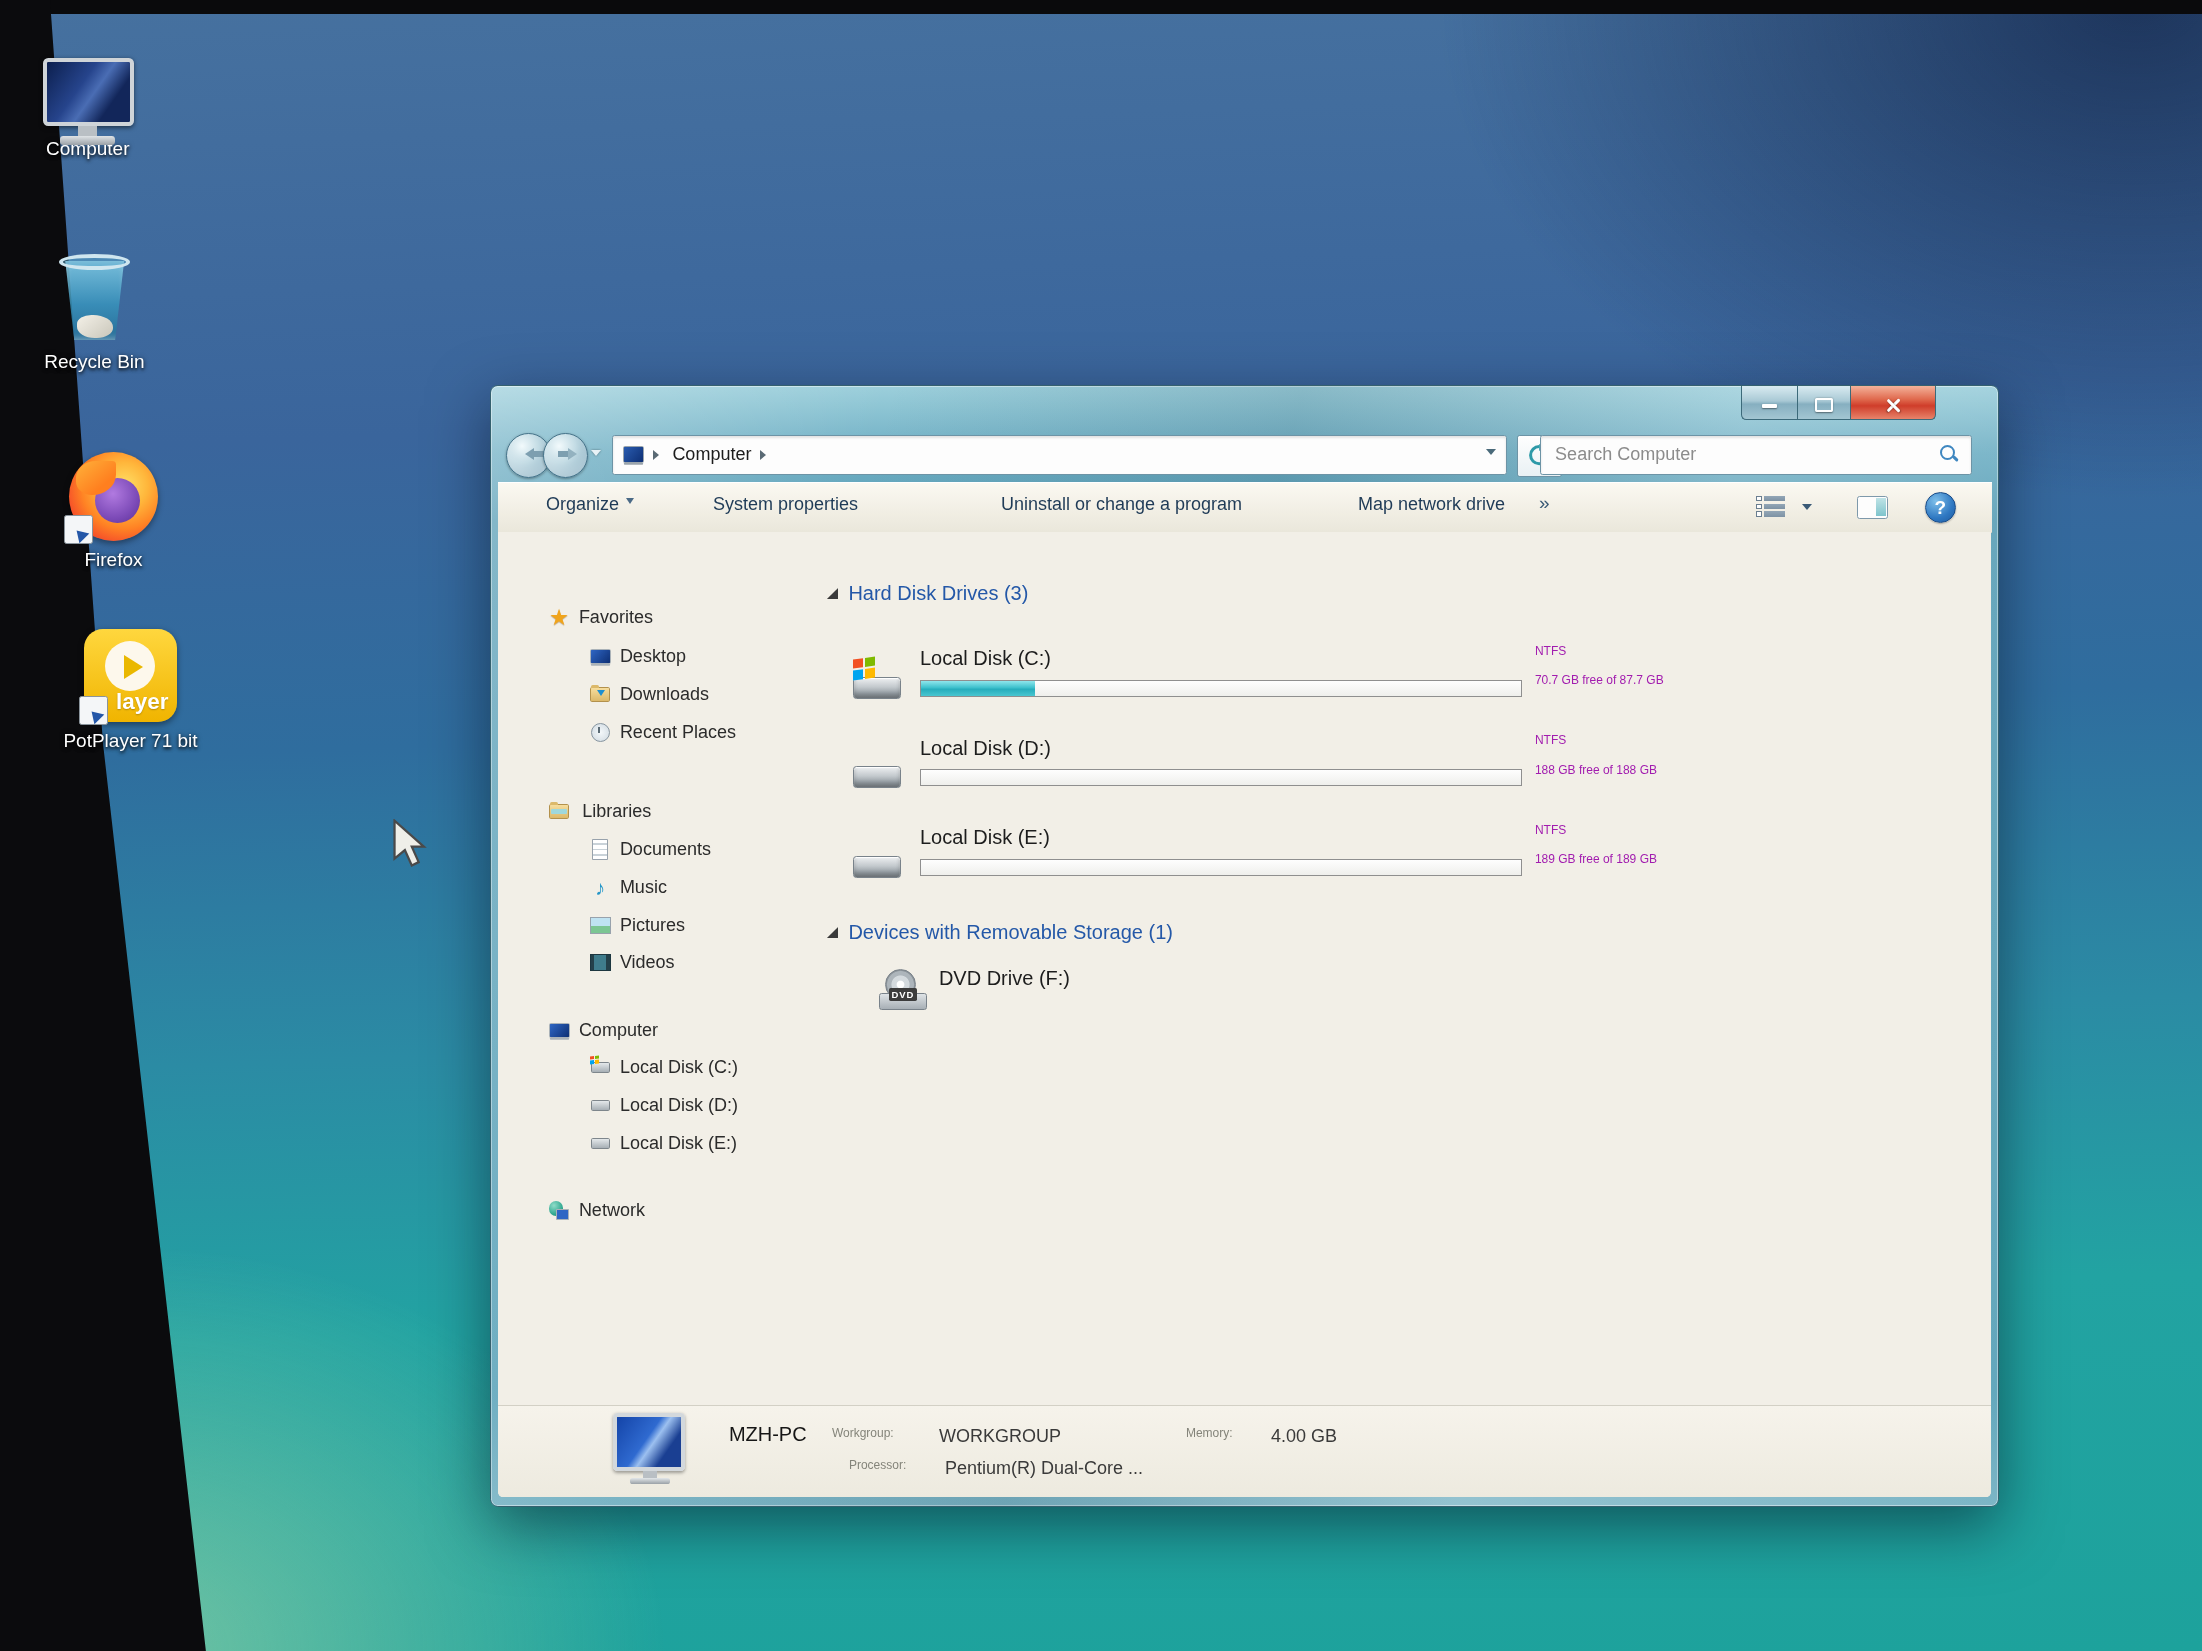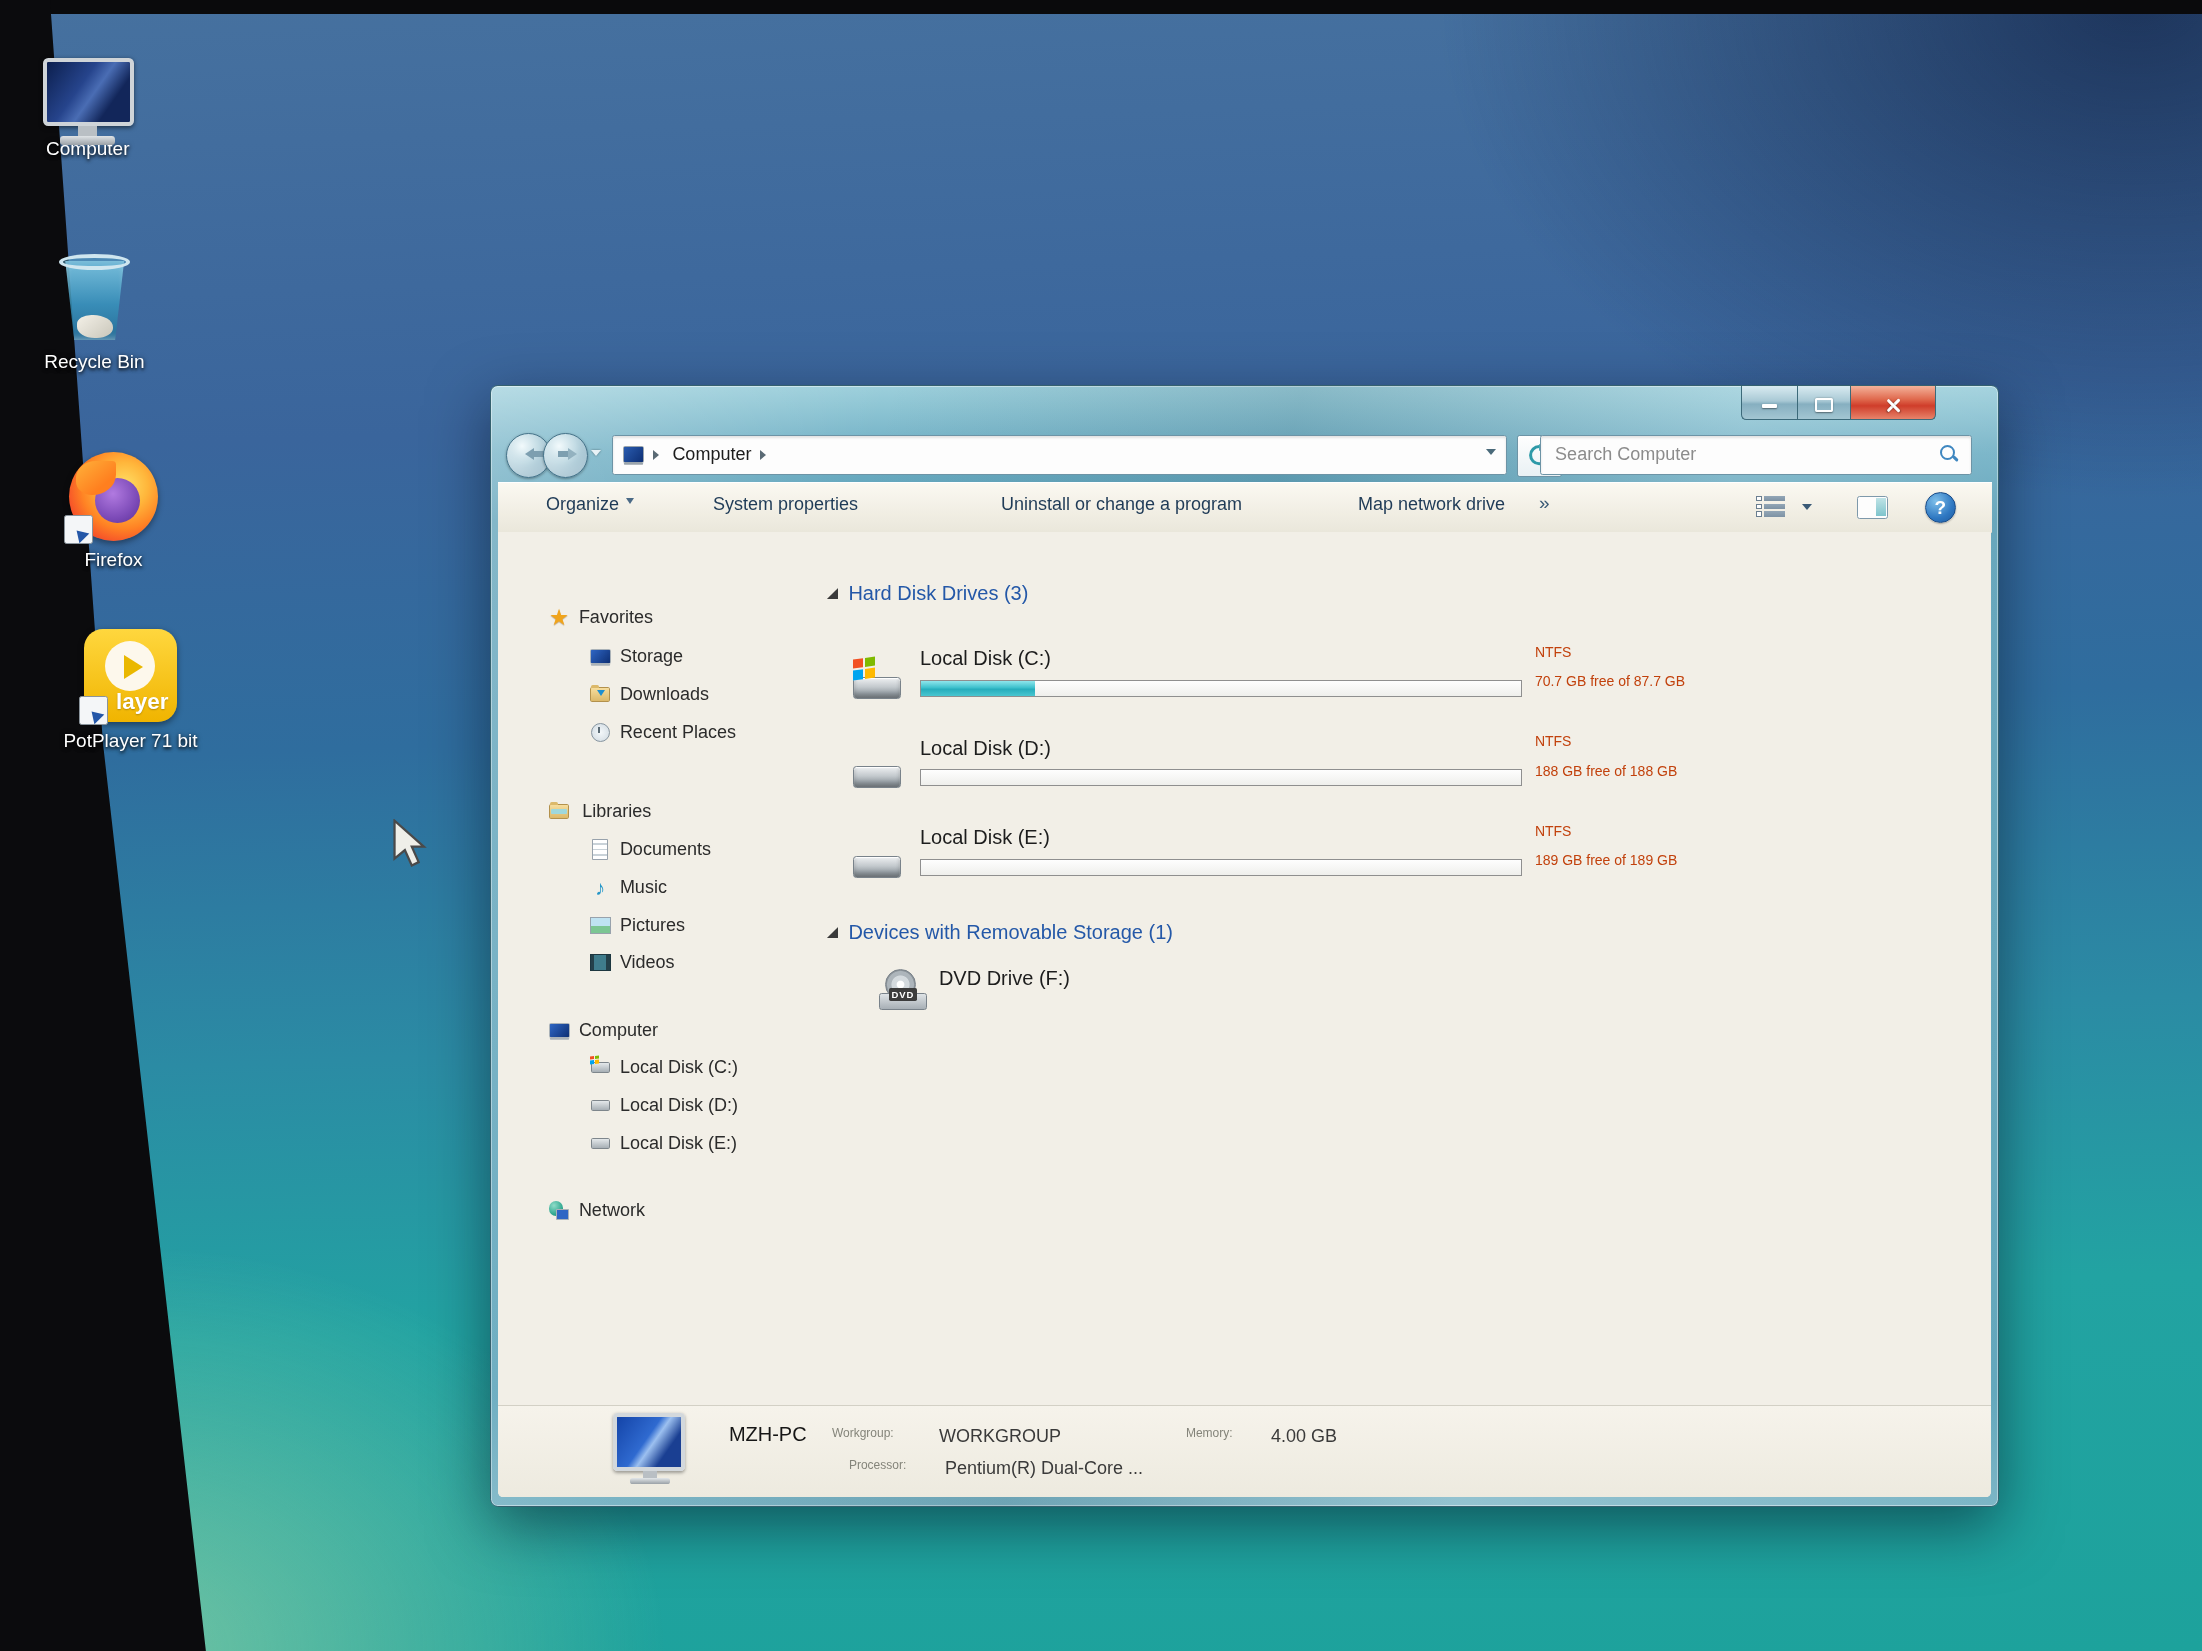--- a/index.html
+++ b/index.html
@@ -149,21 +149,21 @@
     background:radial-gradient(circle at 35% 30%,#8fdcc8,#2da68e 65%,#1a7a66);}
   .net:after{content:"";position:absolute;right:0;bottom:0;width:11.2px;height:8.6px;border:1.7px solid #aab2b8;background:#2f66c4;border-radius:0.9px;}
 
   
   .main{position:absolute;left:310px;right:0;top:0;bottom:91px;}
   .ghdr{position:absolute;display:flex;align-items:center;gap:10.3px;font-size:20px;color:#2458a8;}
   .exp{width:11.2px;height:11.2px;background:#3a3a3a;clip-path:polygon(100% 0,0 100%,100% 100%);}
   .drow-name{position:absolute;font-size:20px;color:#1d1d1d;}
   .dbar{position:absolute;width:602px;height:17px;border:0.9px solid #8f8f8f;background:linear-gradient(#fefefe,#efefec);box-sizing:border-box;}
   .dfill{height:100%;background:linear-gradient(180deg,#8fe6ec,#3cc0cc 45%,#27adbc 55%,#49c6d0);}
-  .dinfo-fs,.dinfo-free{position:absolute;font-size:14px;color:#c2410c;}
+  .dinfo-fs,.dinfo-free{position:absolute;font-size:12px;color:#a21caf;}
   .hdd48{position:absolute;width:48px;height:38px;}
   .hdd48 .bd{position:absolute;left:0;bottom:1.7px;width:46px;height:20.6px;border-radius:3.4px;border:0.9px solid #79828a;
     background:linear-gradient(180deg,#eef0f2,#c3c9cd 45%,#99a1a7 75%,#878f95);box-shadow:inset 0 0.9px 0.9px #fff,inset 0 -3.4px 4.3px rgba(0,0,0,.22);}
   .flag-b{position:absolute;left:0;top:-5.2px;width:22.4px;height:20.6px;display:grid;grid-template:1fr 1fr/1fr 1fr;gap:1.7px;transform:skewY(-8deg);}
   .flag-b i:nth-child(1){background:#f25022;} .flag-b i:nth-child(2){background:#7fba00;}
   .flag-b i:nth-child(3){background:#00a4ef;} .flag-b i:nth-child(4){background:#ffb900;}
   .dvd48{position:absolute;width:52px;height:41px;}
   .dvd48 .bd{position:absolute;left:1.7px;bottom:0;width:46px;height:15.5px;border-radius:2.6px;border:0.9px solid #79828a;
     background:linear-gradient(180deg,#dfe3e6,#a7afb5);}
   .dvd48 .disc{position:absolute;left:8.6px;top:0;width:29px;height:29px;border-radius:50%;border:0.9px solid #7a828a;
@@ -307,21 +307,21 @@
 
     <div class="sidebar">
       <div class="sitem" style="left:50px;top:71px;">
         <span class="sicon star">★</span>
         <span>Favorites</span>
       </div>
       <div class="sitem" style="left:91px;top:110px;">
         <span class="sicon">
             <span class="mini-mon"></span>
           </span>
-        <span>Storage</span>
+        <span>Desktop</span>
       </div>
       <div class="sitem" style="left:91px;top:148px;">
         <span class="sicon">
             <span class="fold">
               <span class="dl-arrow"></span>
             </span>
           </span>
         <span>Downloads</span>
       </div>
       <div class="sitem" style="left:91px;top:186px;">

